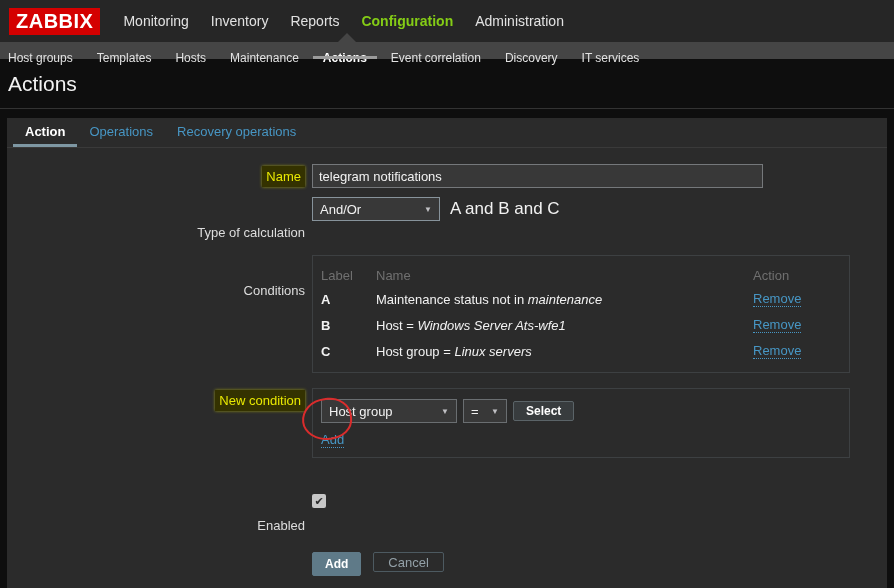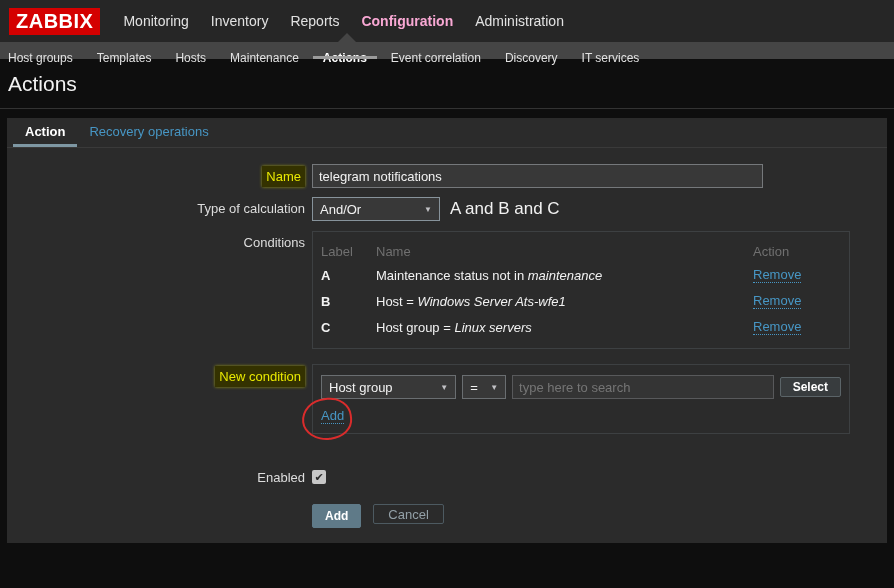--- a/index.html
+++ b/index.html
@@ -21,21 +21,21 @@
   .logo {
     margin-left:9px; background:#d40000; color:#fff;
     font-size:20px; font-weight:bold; letter-spacing:.5px;
     padding:3px 7px 4px; line-height:1; cursor:pointer;
   }
   .top-menu { display:flex; margin-left:12px; }
   .top-menu .item {
     color:#e2e2e2; font-size:14px; padding:0 11px; cursor:pointer;
     line-height:42px;
   }
-  .top-menu .item.active { color:#f9a8d4; font-weight:bold; }
+  .top-menu .item.active { color:#84cc16; font-weight:bold; }
   .menu-caret {
     position:absolute; left:338px; bottom:0;
     width:0; height:0;
     border-left:9px solid transparent; border-right:9px solid transparent;
     border-bottom:9px solid #454545;
   }
 
   
   .subbar { height:17px; background:#454545; display:flex; padding-left:8px; }
   .subbar .item {
@@ -70,21 +70,21 @@
   .tab.active { color:#ffffff; font-weight:bold; border-bottom-color:#7e97a3; }
 
   
   .form { padding-top:16px; font-size:13px; }
   .form-row {
     display:grid; grid-template-columns:298px 1fr; column-gap:7px;
     align-items:start;
   }
   .form-row .flabel {
     text-align:right; color:#dddddd; font-size:13px; line-height:24px;
-    white-space:nowrap; justify-self:end;
+    white-space:nowrap; justify-self:end;margin-top:24px;
   }
   .flabel.hl {
     background:#343200; color:#e9e900; line-height:17px;
     padding:2px 4px; margin-top:2px;
     box-shadow:0 0 3px rgba(233,233,0,.55);
   }
 
   .row-name { margin-bottom:9px; }
   .row-calc { margin-bottom:10px; }
   .row-cond { margin-bottom:15px; }
@@ -197,20 +197,21 @@
   <div class="item">IT services</div>
 </div>
 
 <div class="page-title">Actions</div>
 <div class="title-divider"></div>
 
 <div class="panel">
 
   <div class="tabbar">
     <div class="tab active">Action</div>
+    <div class="tab">Operations</div>
     <div class="tab">Recovery operations</div>
   </div>
 
   <div class="form">
 
     <div class="form-row row-name">
       <div class="flabel hl">Name</div>
       <div>
         <input class="text-input name-input" type="text" value="telegram notifications" style="">
       </div>
@@ -258,21 +259,20 @@
       <div class="newcond-box">
         <div class="newcond-controls">
           <div class="sel sel-type">
             <span>Host group</span>
             <span class="arrow">▼</span>
           </div>
           <div class="sel sel-op">
             <span>=</span>
             <span class="arrow">▼</span>
           </div>
-          <input class="text-input search-input" type="text" placeholder="type here to search" style="">
           <button class="btn-select">Select</button>
         </div>
         <div class="add-line">
           <span class="link">Add</span>
         </div>
       </div>
     </div>
 
     <div class="form-row row-enabled">
       <div class="flabel">Enabled</div>

